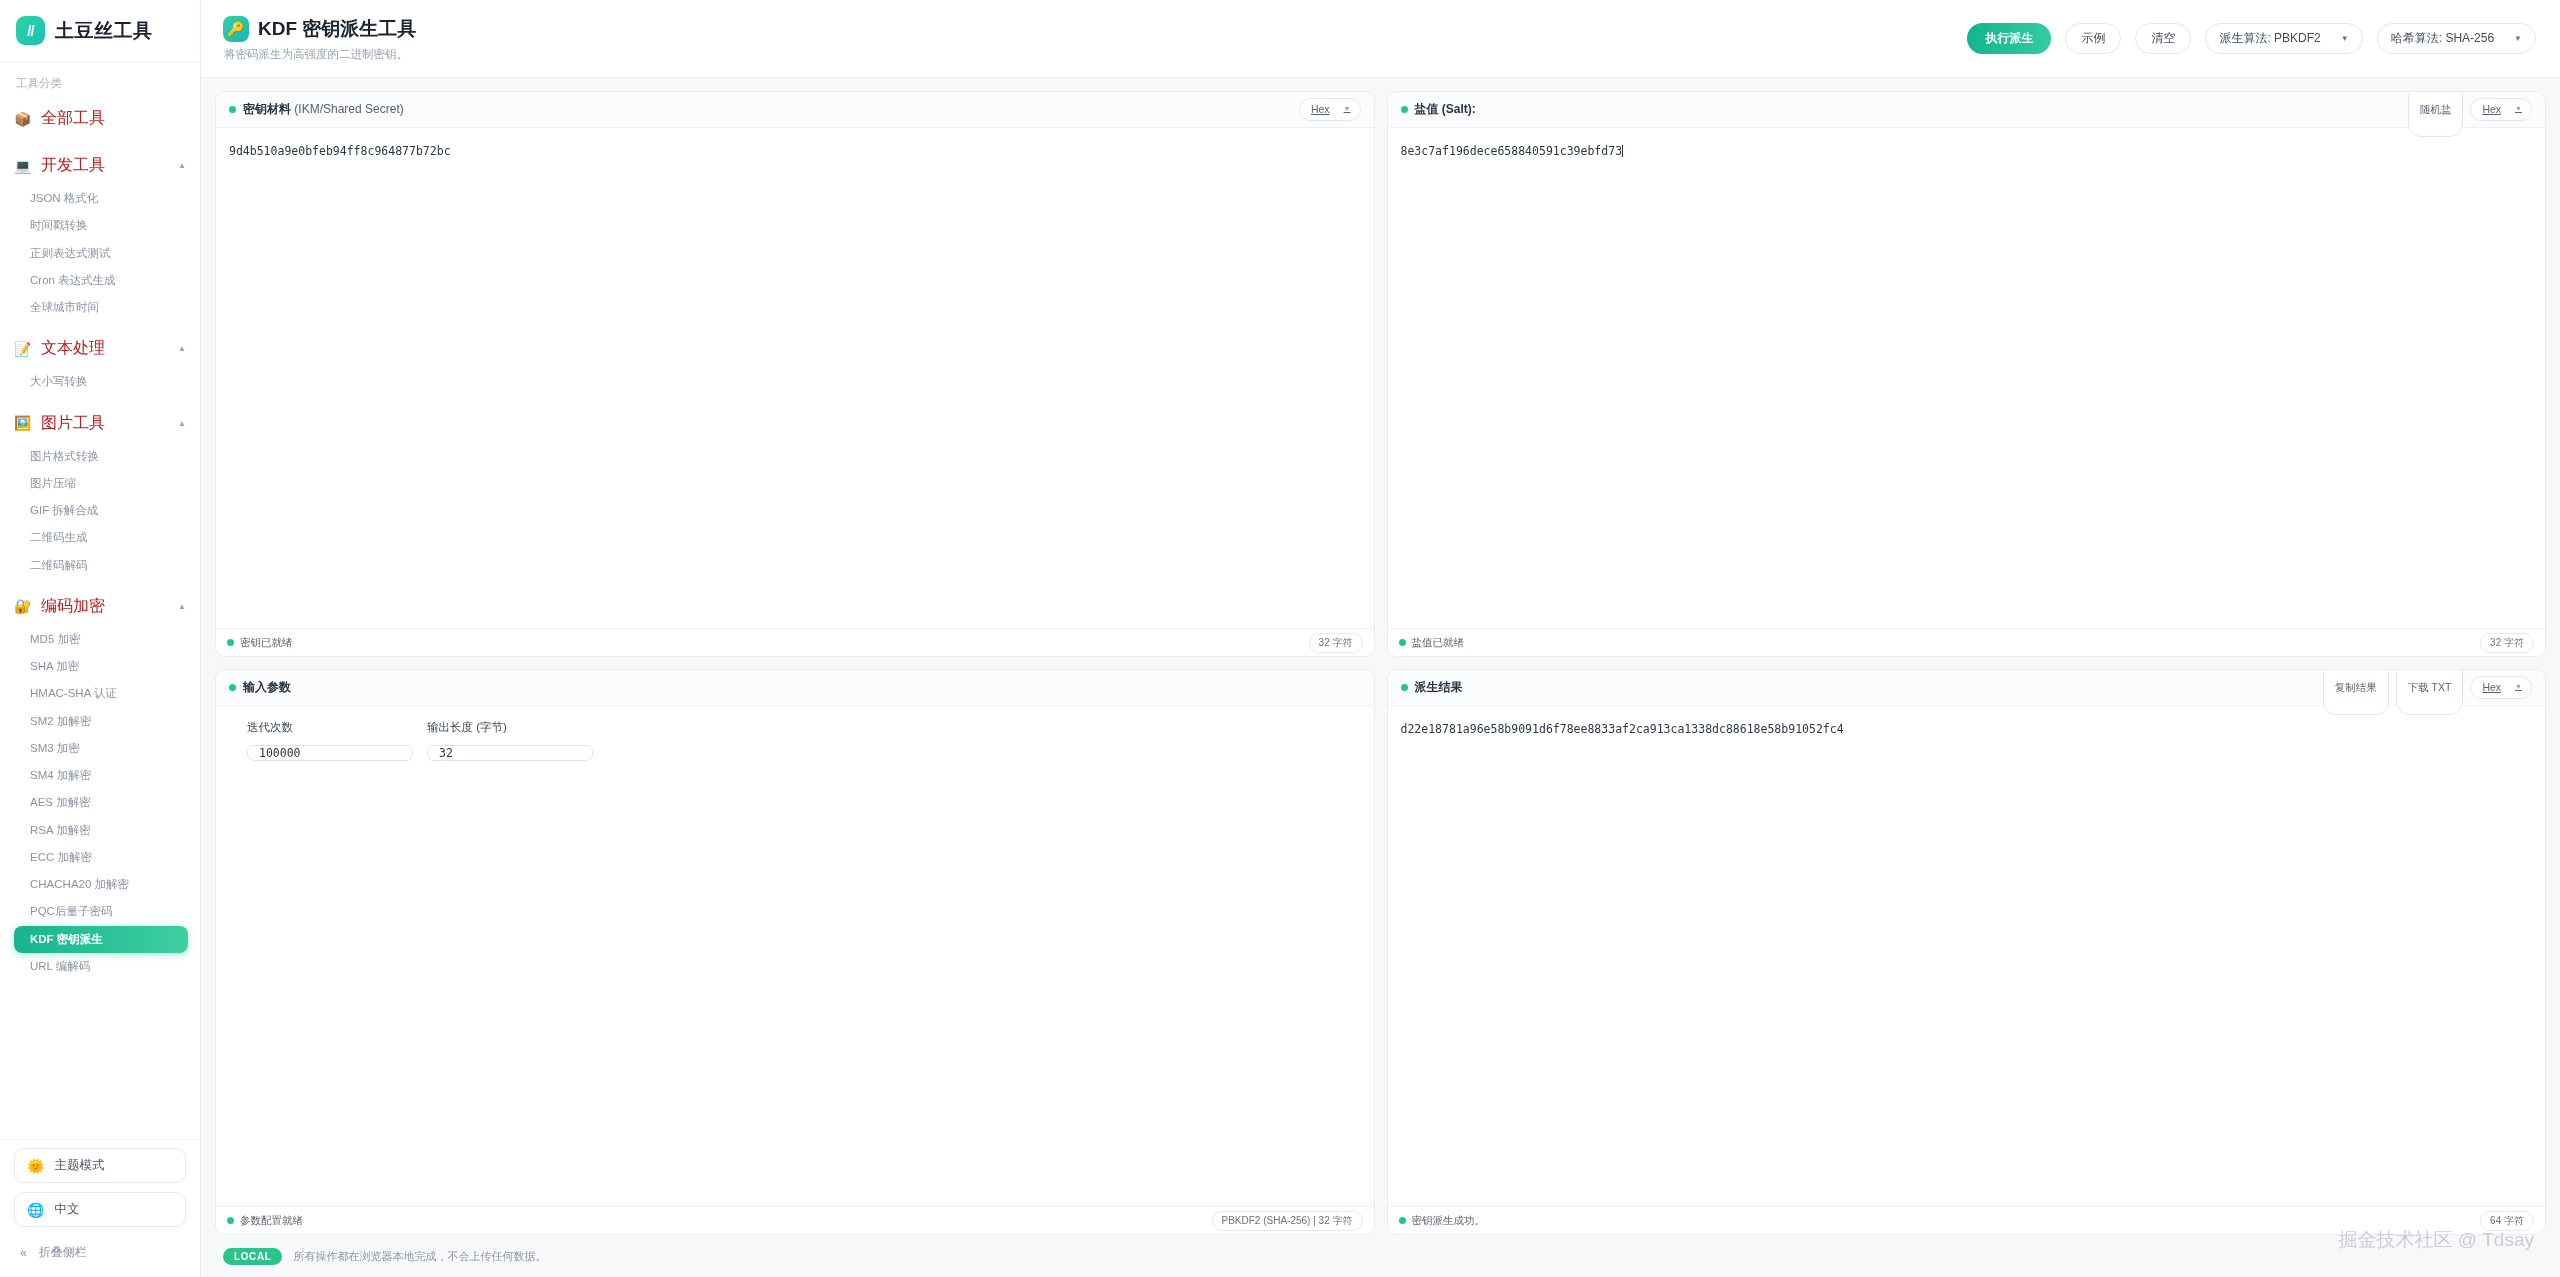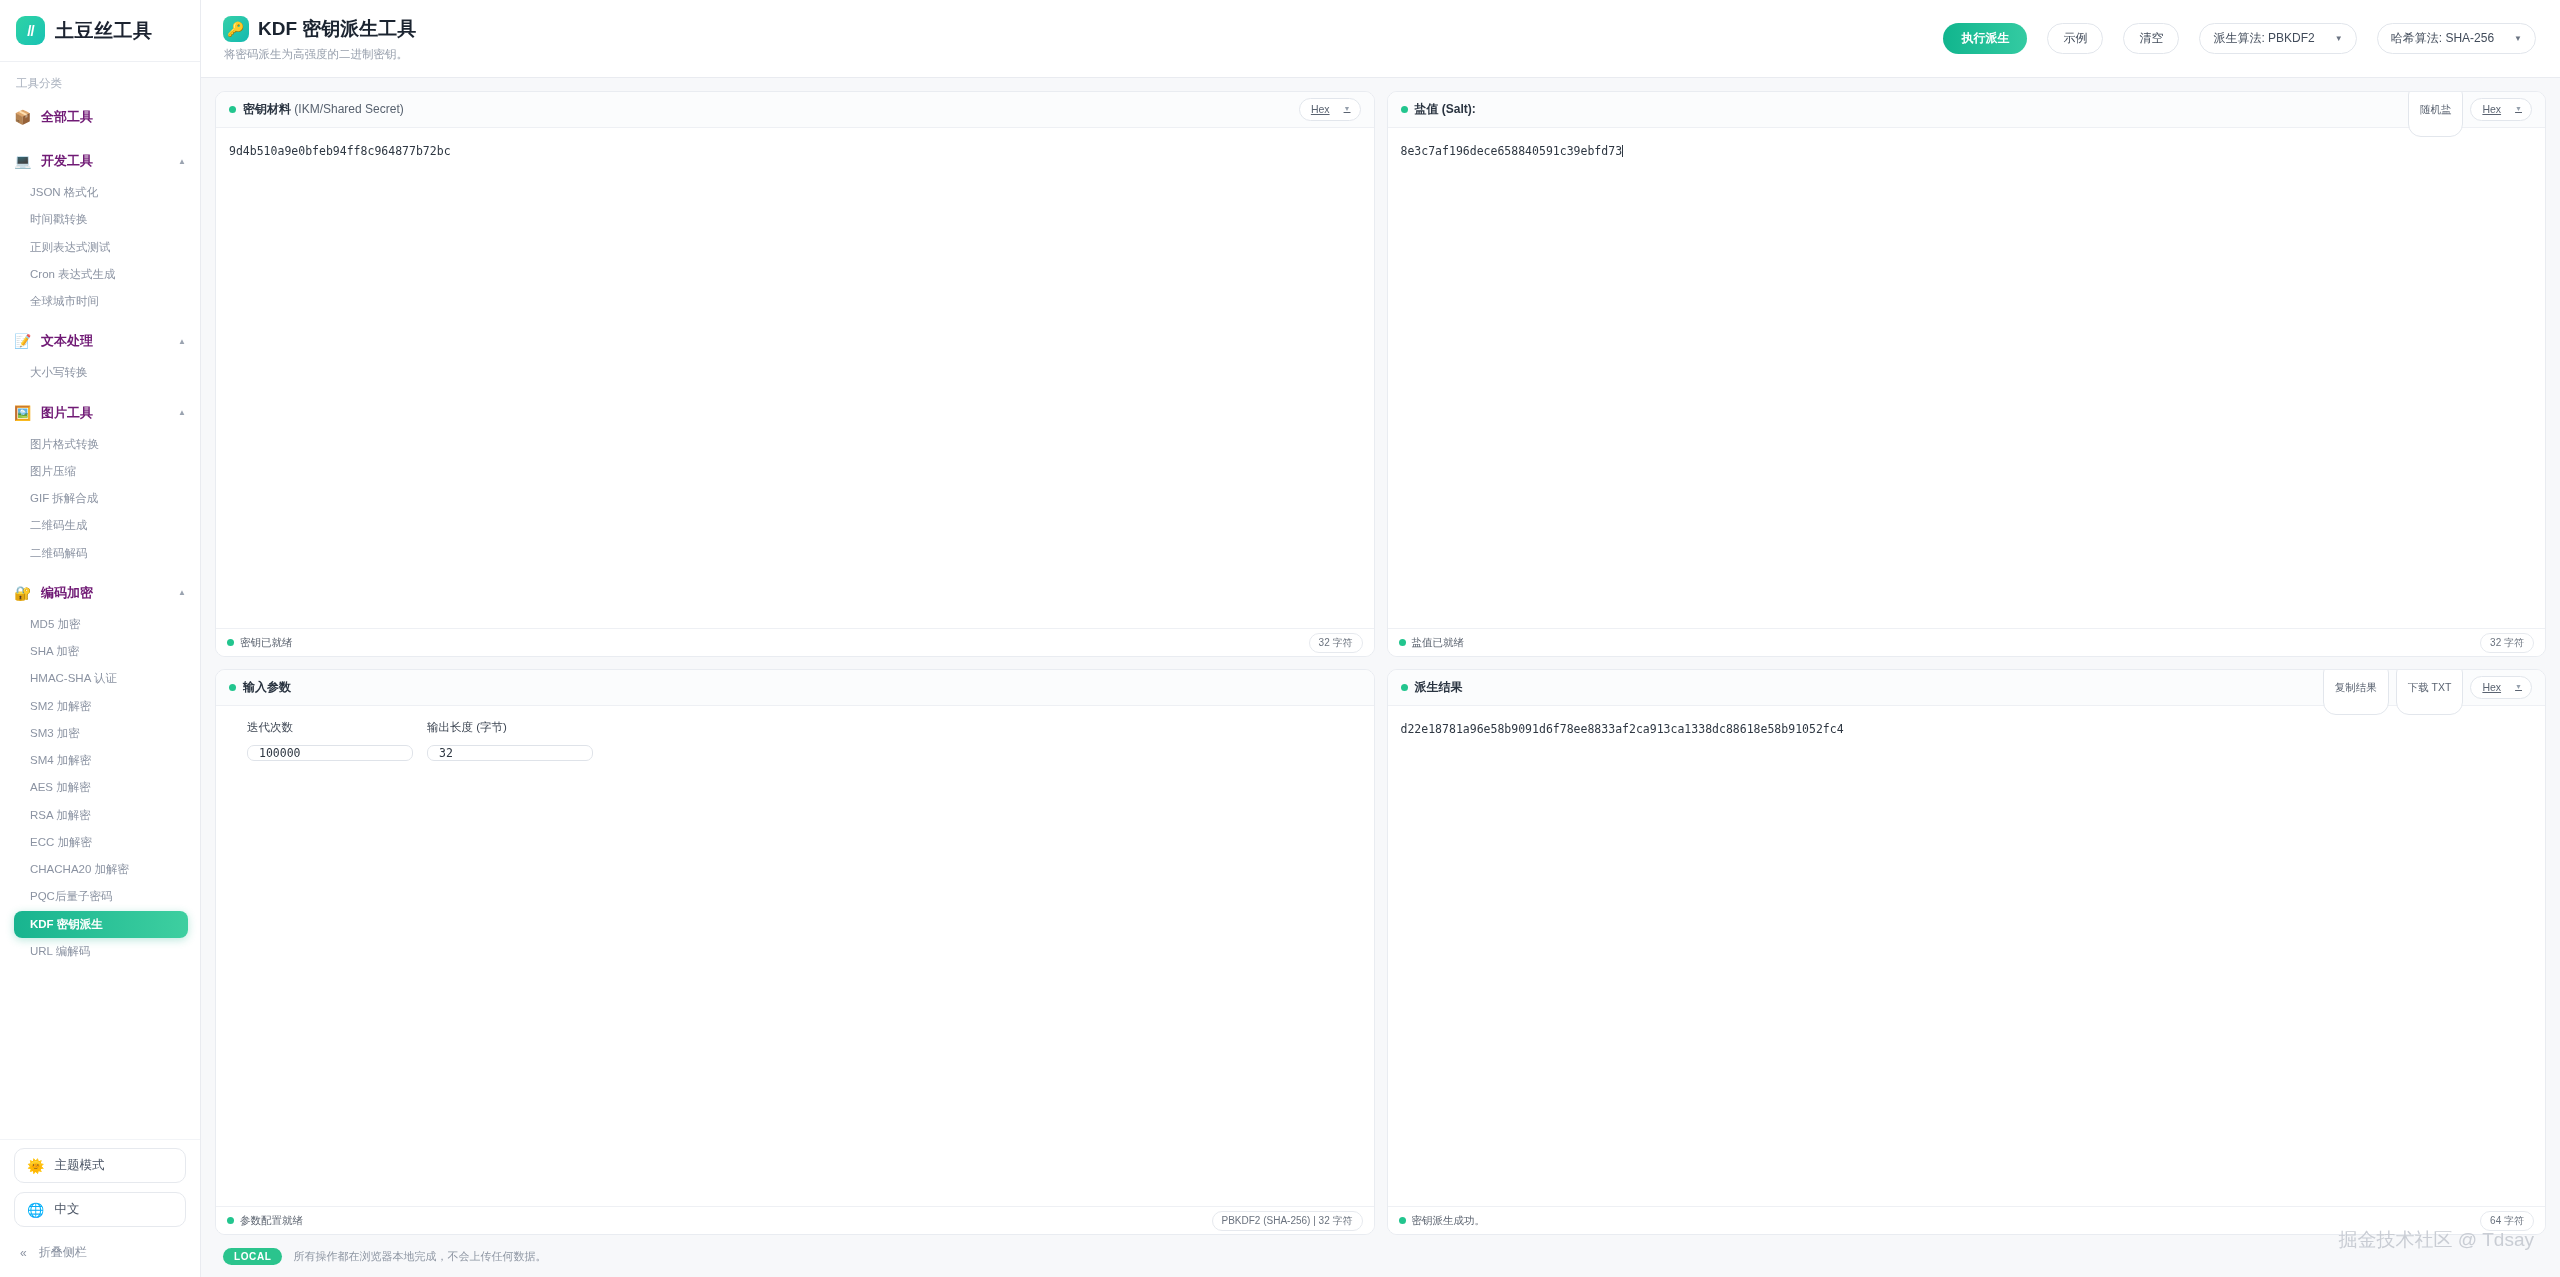--- a/index.html
+++ b/index.html
@@ -39,21 +39,21 @@
     position: relative;
   }
   .nav-cat-label {
     font-size: 11.5px; color: #a8b0bd; padding: 4px 16px 8px 16px;
   }
   .nav-group-header {
     display: flex; align-items: center; gap: 9px;
     padding: 9px 14px 9px 14px; cursor: pointer;
   }
   .nav-group-header .gicon { font-size: 14px; width: 18px; text-align: center; }
-  .nav-group-header .gtext { font-size: 13px; font-weight: 700; color: #701a75; flex: 1; }
+  .nav-group-header .gtext { font-size: 16px; font-weight: 400; color: #b91c1c; flex: 1; }
   .nav-group-header .caret { font-size: 8px; color: #9aa3b0; }
   .nav-item {
     display: block; font-size: 11.5px; color: #8b93a2;
     padding: 5px 14px 5px 30px; cursor: pointer; line-height: 1.5;
     white-space: nowrap; overflow: hidden; text-overflow: ellipsis;
   }
   .nav-item.active {
     background: linear-gradient(90deg,#18b48f 0%, #3ecfa0 100%);
     color: #ffffff; font-weight: 700; border-radius: 8px;
     margin: 0 12px 0 14px; padding-left: 16px;
@@ -89,21 +89,21 @@
   .topbar-left { display: flex; flex-direction: column; gap: 5px; min-width: 0; }
   .topbar-title-row { display: flex; align-items: center; gap: 9px; }
   .page-icon {
     width: 26px; height: 26px; border-radius: 8px;
     background: linear-gradient(135deg,#35d0a8,#14b9b0);
     display: flex; align-items: center; justify-content: center;
     font-size: 14px; flex: 0 0 26px;
   }
   .page-title { font-size: 19px; font-weight: 700; color: #1b2430; }
   .page-sub { font-size: 11.5px; color: #98a0ad; padding-left: 1px; }
-  .topbar-right { margin-left: auto; display: flex; align-items: flex-end; gap: 20px; }
+  .topbar-right { margin-left: auto; display: flex; align-items: flex-end; gap: 14px; }
 
   .btn {
     border: 1px solid #e2e6ec; background: #fff; border-radius: 16px;
     font-size: 12px; color: #424c5b; padding: 7px 15px; cursor: pointer;
     white-space: nowrap; line-height: 1.2;
     font-family: "Liberation Sans", sans-serif;
   }
   .btn-primary {
     background: linear-gradient(90deg,#11b58e,#34cba2);
     color: #fff; border: none; font-weight: 700; padding: 8px 18px;

